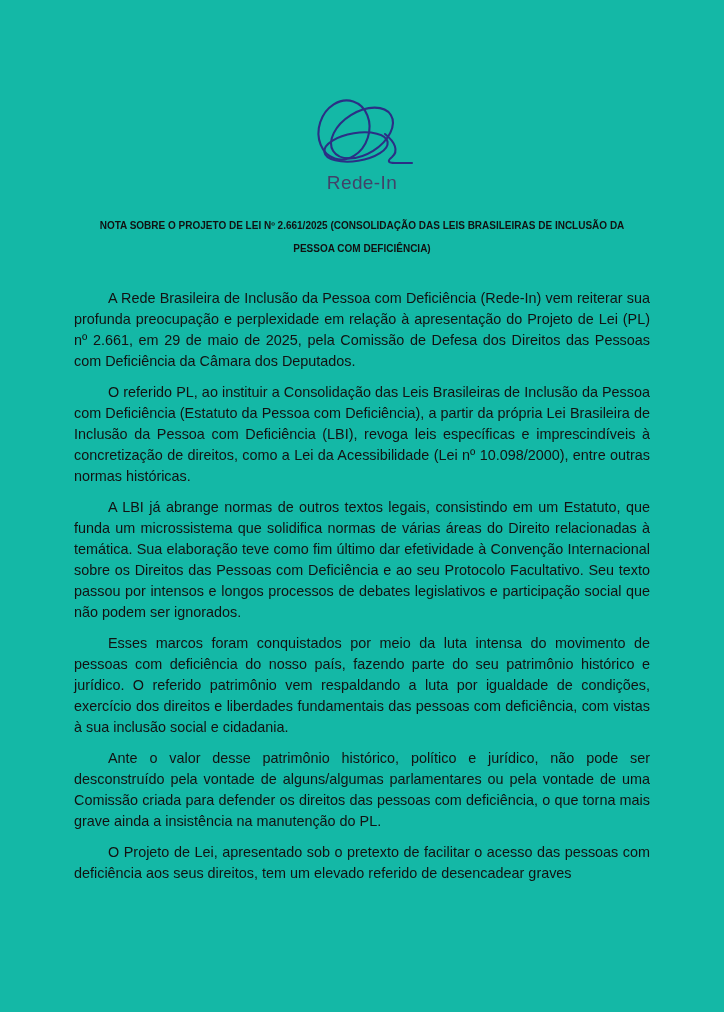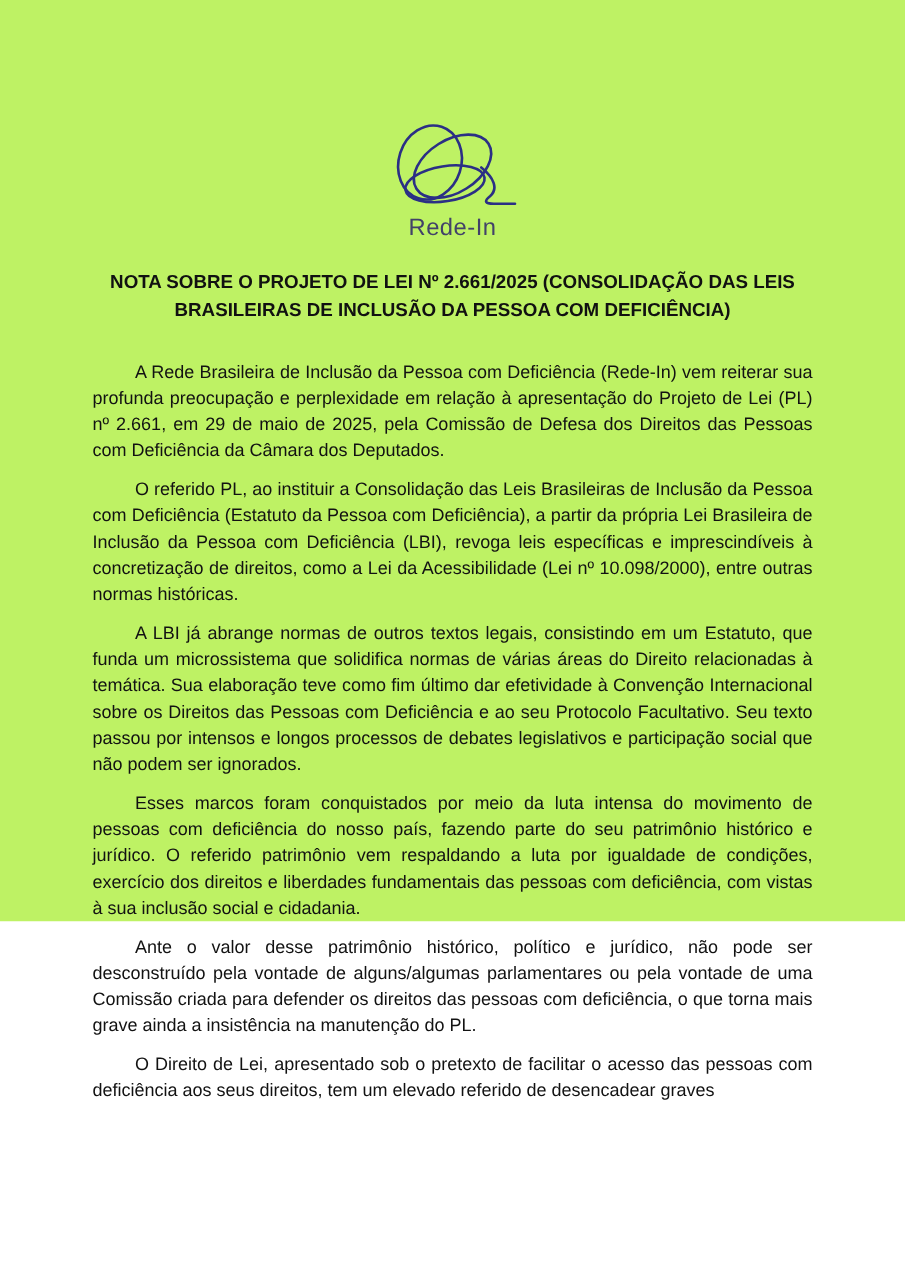--- a/index.html
+++ b/index.html
@@ -9,22 +9,22 @@
   }
   body {
     width: 724px;
     height: 1024px;
     overflow: hidden;
     font-family: "Liberation Sans", sans-serif;
     color: #161616;
   }
   .page {
     width: 724px;
-    height: 737px;
-    background: #bef264;
+    height: 1012px;
+    background: #14b8a6;
     box-sizing: border-box;
     padding-top: 96px;
   }
   .logo {
     width: 140px;
     margin: 0 auto;
     text-align: center;
   }
   .logo svg {
     display: block;
@@ -33,21 +33,21 @@
   .brand {
     margin-top: 2px;
     font-size: 19px;
     font-weight: 500;
     letter-spacing: 0.4px;
     color: #424269;
   }
   .title {
     width: 566px;
     margin: 20px auto 0;
-    font-size: 15px;
+    font-size: 10px;
     font-weight: bold;
     line-height: 23px;
     text-align: center;
     color: #111111;
   }
   .content {
     width: 576px;
     margin: 28px auto 0;
     font-size: 14.4px;
     line-height: 21px;
@@ -80,16 +80,16 @@
   </div>
 
   <h1 class="title">NOTA SOBRE O PROJETO DE LEI Nº 2.661/2025 (CONSOLIDAÇÃO DAS LEIS BRASILEIRAS DE INCLUSÃO DA PESSOA COM DEFICIÊNCIA)</h1>
 
   <div class="content">
       <p class="para"><span>A Rede Brasileira de Inclusão da Pessoa com Deficiência (Rede-In) vem reiterar sua profunda </span><b>preocupação e perplexidade</b><span> em relação à </span><b>apresentação</b><span> do </span><b>Projeto de Lei (PL) nº 2.661</b><span>, em 29 de maio de </span><b>2025</b><span>, pela Comissão de Defesa dos Direitos das Pessoas com Deficiência da Câmara dos Deputados.</span></p>
       <p class="para"><b>O referido PL</b><span>, ao instituir a Consolidação das Leis Brasileiras de Inclusão da Pessoa com Deficiência (Estatuto da Pessoa com Deficiência), a partir da própria Lei Brasileira de Inclusão da Pessoa com Deficiência (LBI), </span><b>revoga leis específicas e imprescindíveis à concretização de direitos</b><span>, como a Lei da Acessibilidade (Lei nº 10.098/2000), entre outras normas históricas.</span></p>
       <p class="para"><span>A LBI já abrange normas de outros textos legais, consistindo em um Estatuto, que funda um microssistema que solidifica normas de várias áreas do Direito relacionadas à temática. Sua elaboração teve como fim último dar efetividade à Convenção Internacional sobre os Direitos das Pessoas com Deficiência e ao seu Protocolo Facultativo. Seu texto passou por intensos e longos processos de debates legislativos e participação social que não podem ser ignorados.</span></p>
       <p class="para"><span>Esses marcos foram conquistados por meio da luta intensa do movimento de pessoas com deficiência do nosso país, fazendo parte do seu patrimônio histórico e jurídico. O referido patrimônio vem respaldando a luta por igualdade de condições, exercício dos direitos e liberdades fundamentais das pessoas com deficiência, com vistas à sua inclusão social e cidadania.</span></p>
       <p class="para"><span>Ante o valor desse patrimônio histórico, político e jurídico, não pode ser desconstruído pela vontade de alguns/algumas parlamentares ou pela vontade de uma Comissão criada para defender os direitos das pessoas com deficiência, o que torna mais grave ainda a insistência na manutenção do PL.</span></p>
-      <p class="para"><b>O Direito de Lei</b><span>, apresentado sob o pretexto de facilitar o acesso das pessoas com deficiência aos seus direitos, </span><b>tem um elevado referido de desencadear graves</b></p>
+      <p class="para"><b>O Projeto de Lei</b><span>, apresentado sob o pretexto de facilitar o acesso das pessoas com deficiência aos seus direitos, </span><b>tem um elevado referido de desencadear graves</b></p>
     </div>
 
 </div>
 
 </body></html>

